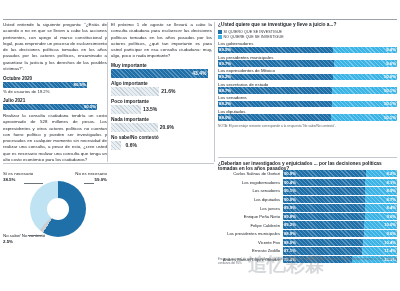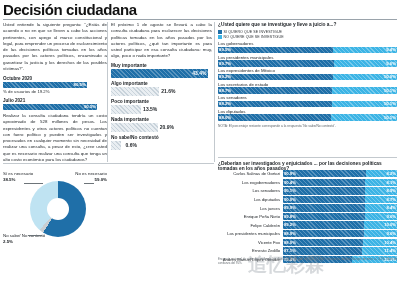--- a/index.html
+++ b/index.html
@@ -121,21 +121,20 @@
   .wm2{
     position:absolute;left:248px;top:252px;font-size:19px;font-weight:bold;
     color:rgba(120,130,140,.30);white-space:nowrap;pointer-events:none;
   }
 </style>
 </head>
 <body>
 
 <div class="page">
 
-  <div class="title">Decisión ciudadana</div>
   <div class="title-rule"></div>
 
   <div class="vline vline-a"></div>
   <div class="vline vline-b"></div>
   <div class="hline hline-a"></div>
   <div class="hline hline-b"></div>
 
   <div class="col col-left">
     <div class="intro">Usted entiende la siguiente pregunta: "¿Estás de acuerdo o no en que se lleven a cabo las acciones pertinentes, con apego al marco constitucional y legal, para emprender un proceso de esclarecimiento de las decisiones políticas tomadas en los años pasados por los actores políticos, encaminado a garantizar la justicia y los derechos de las posibles víctimas?".</div>
 

